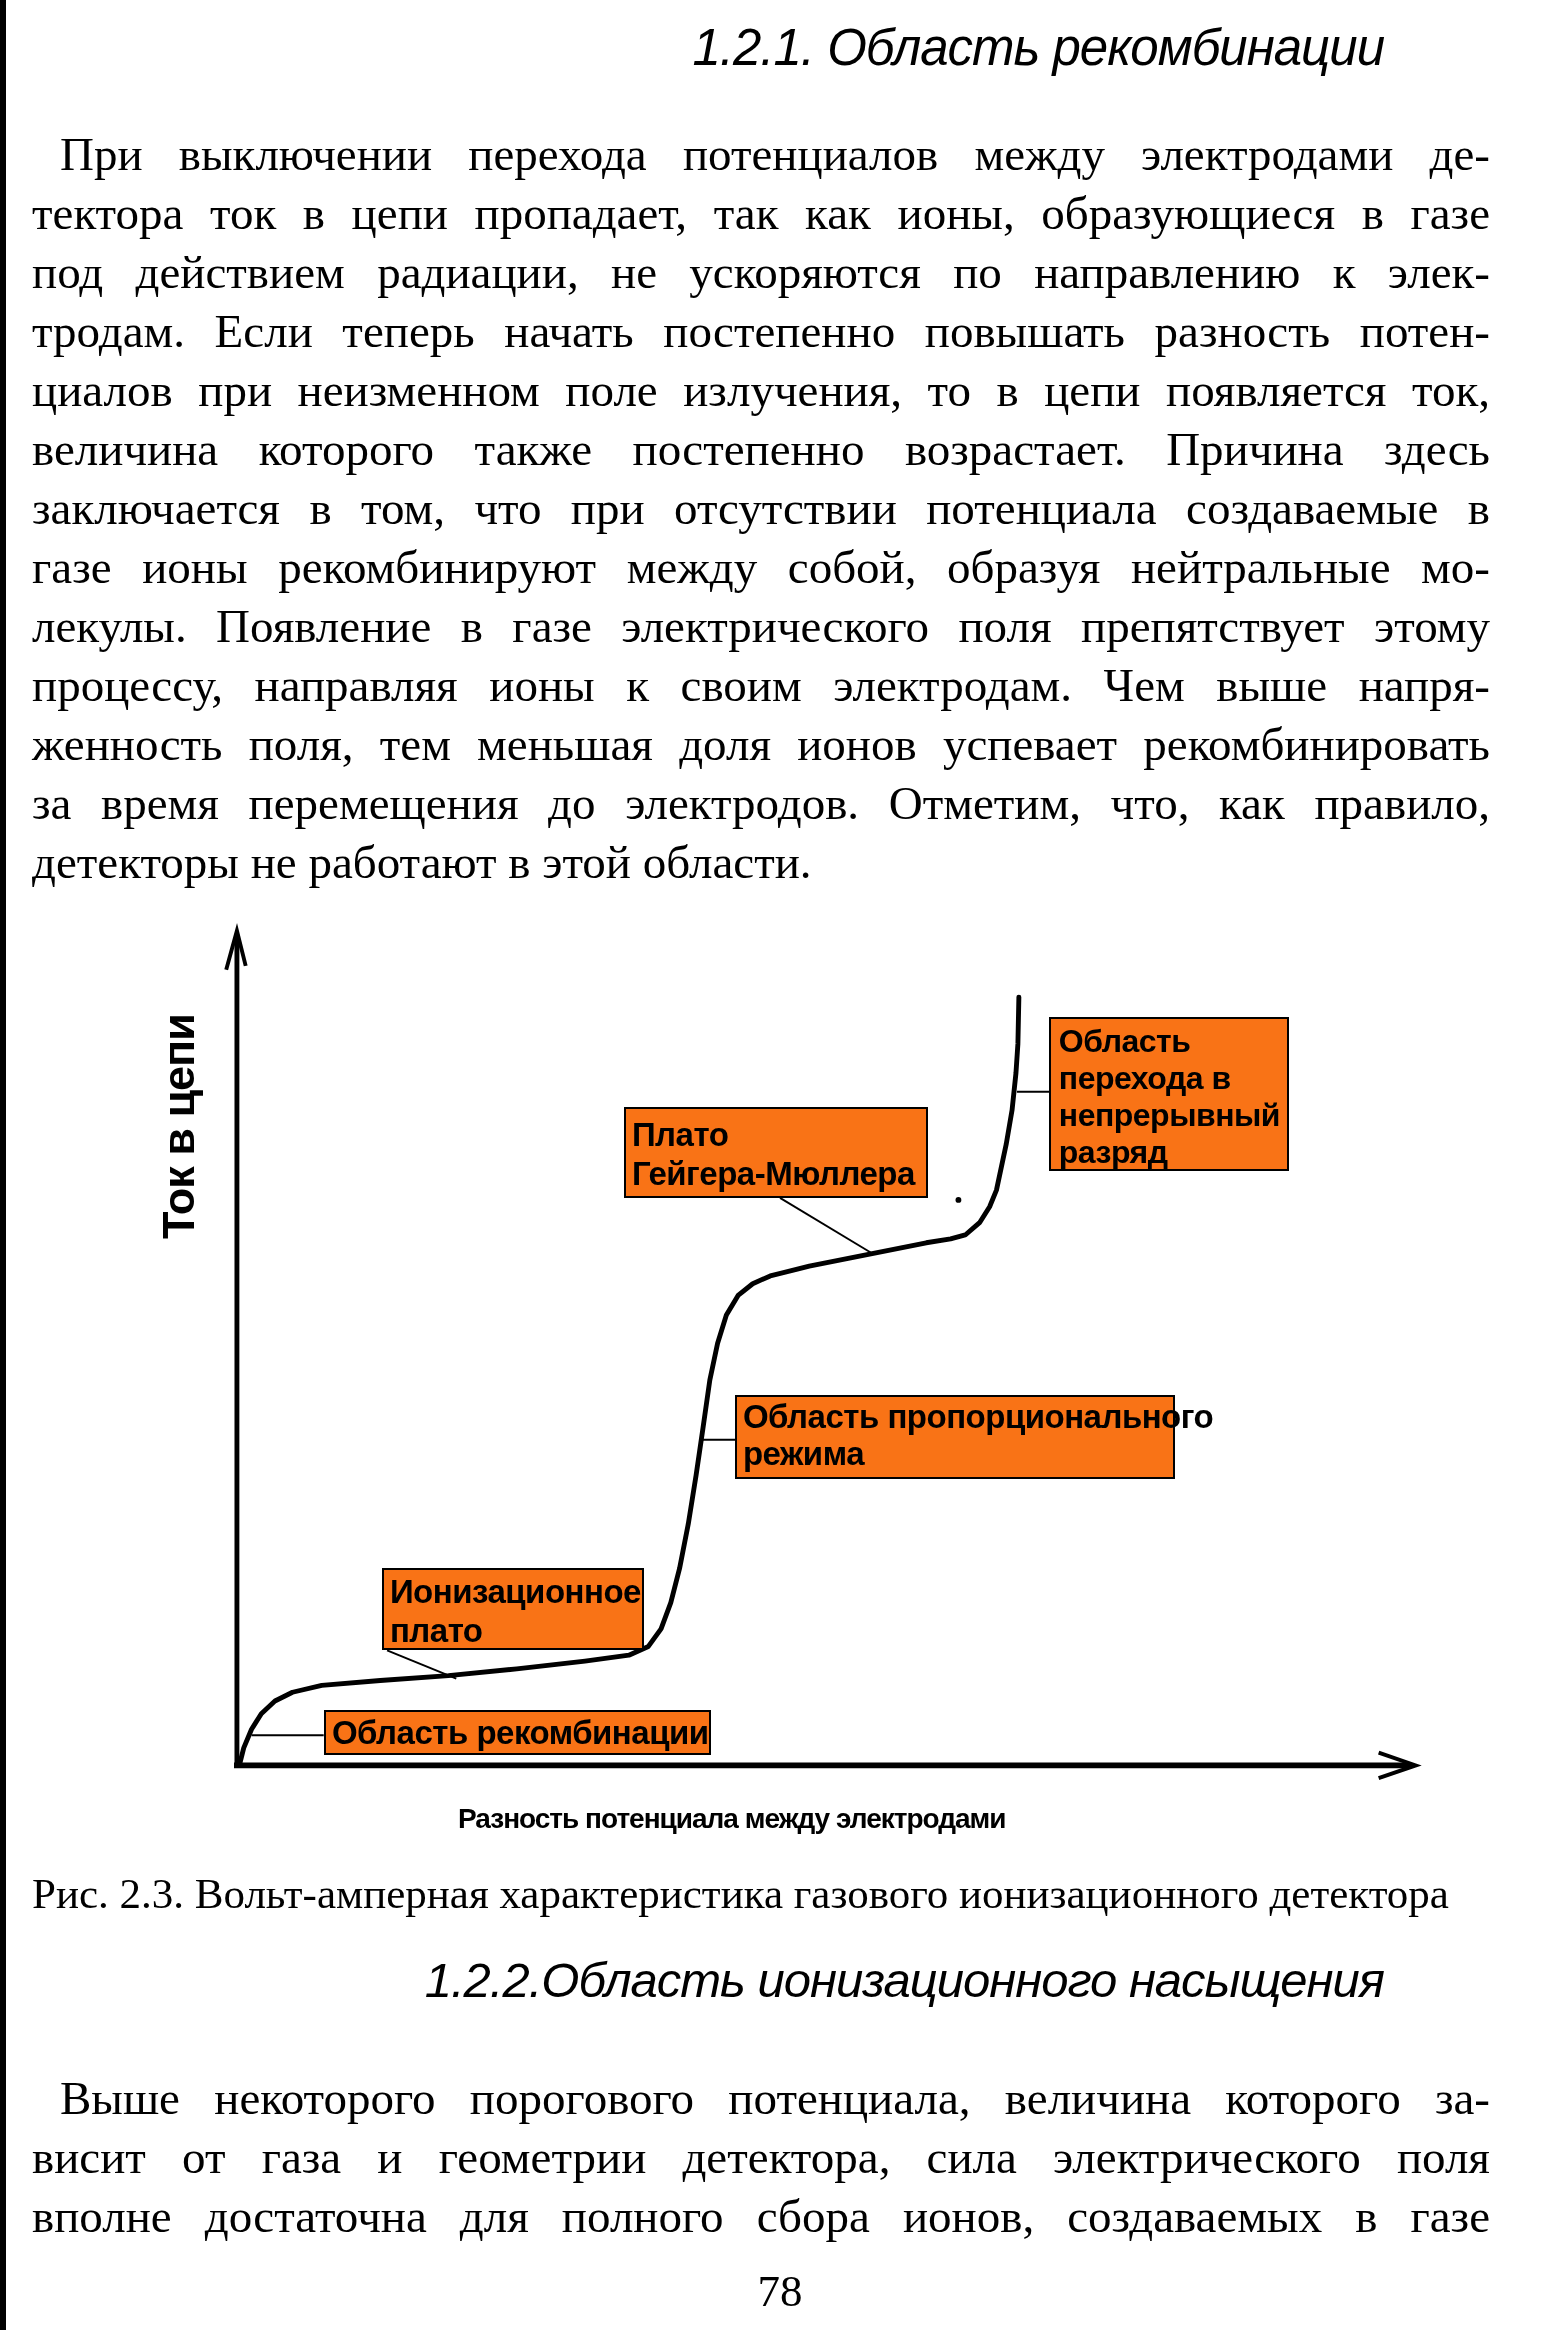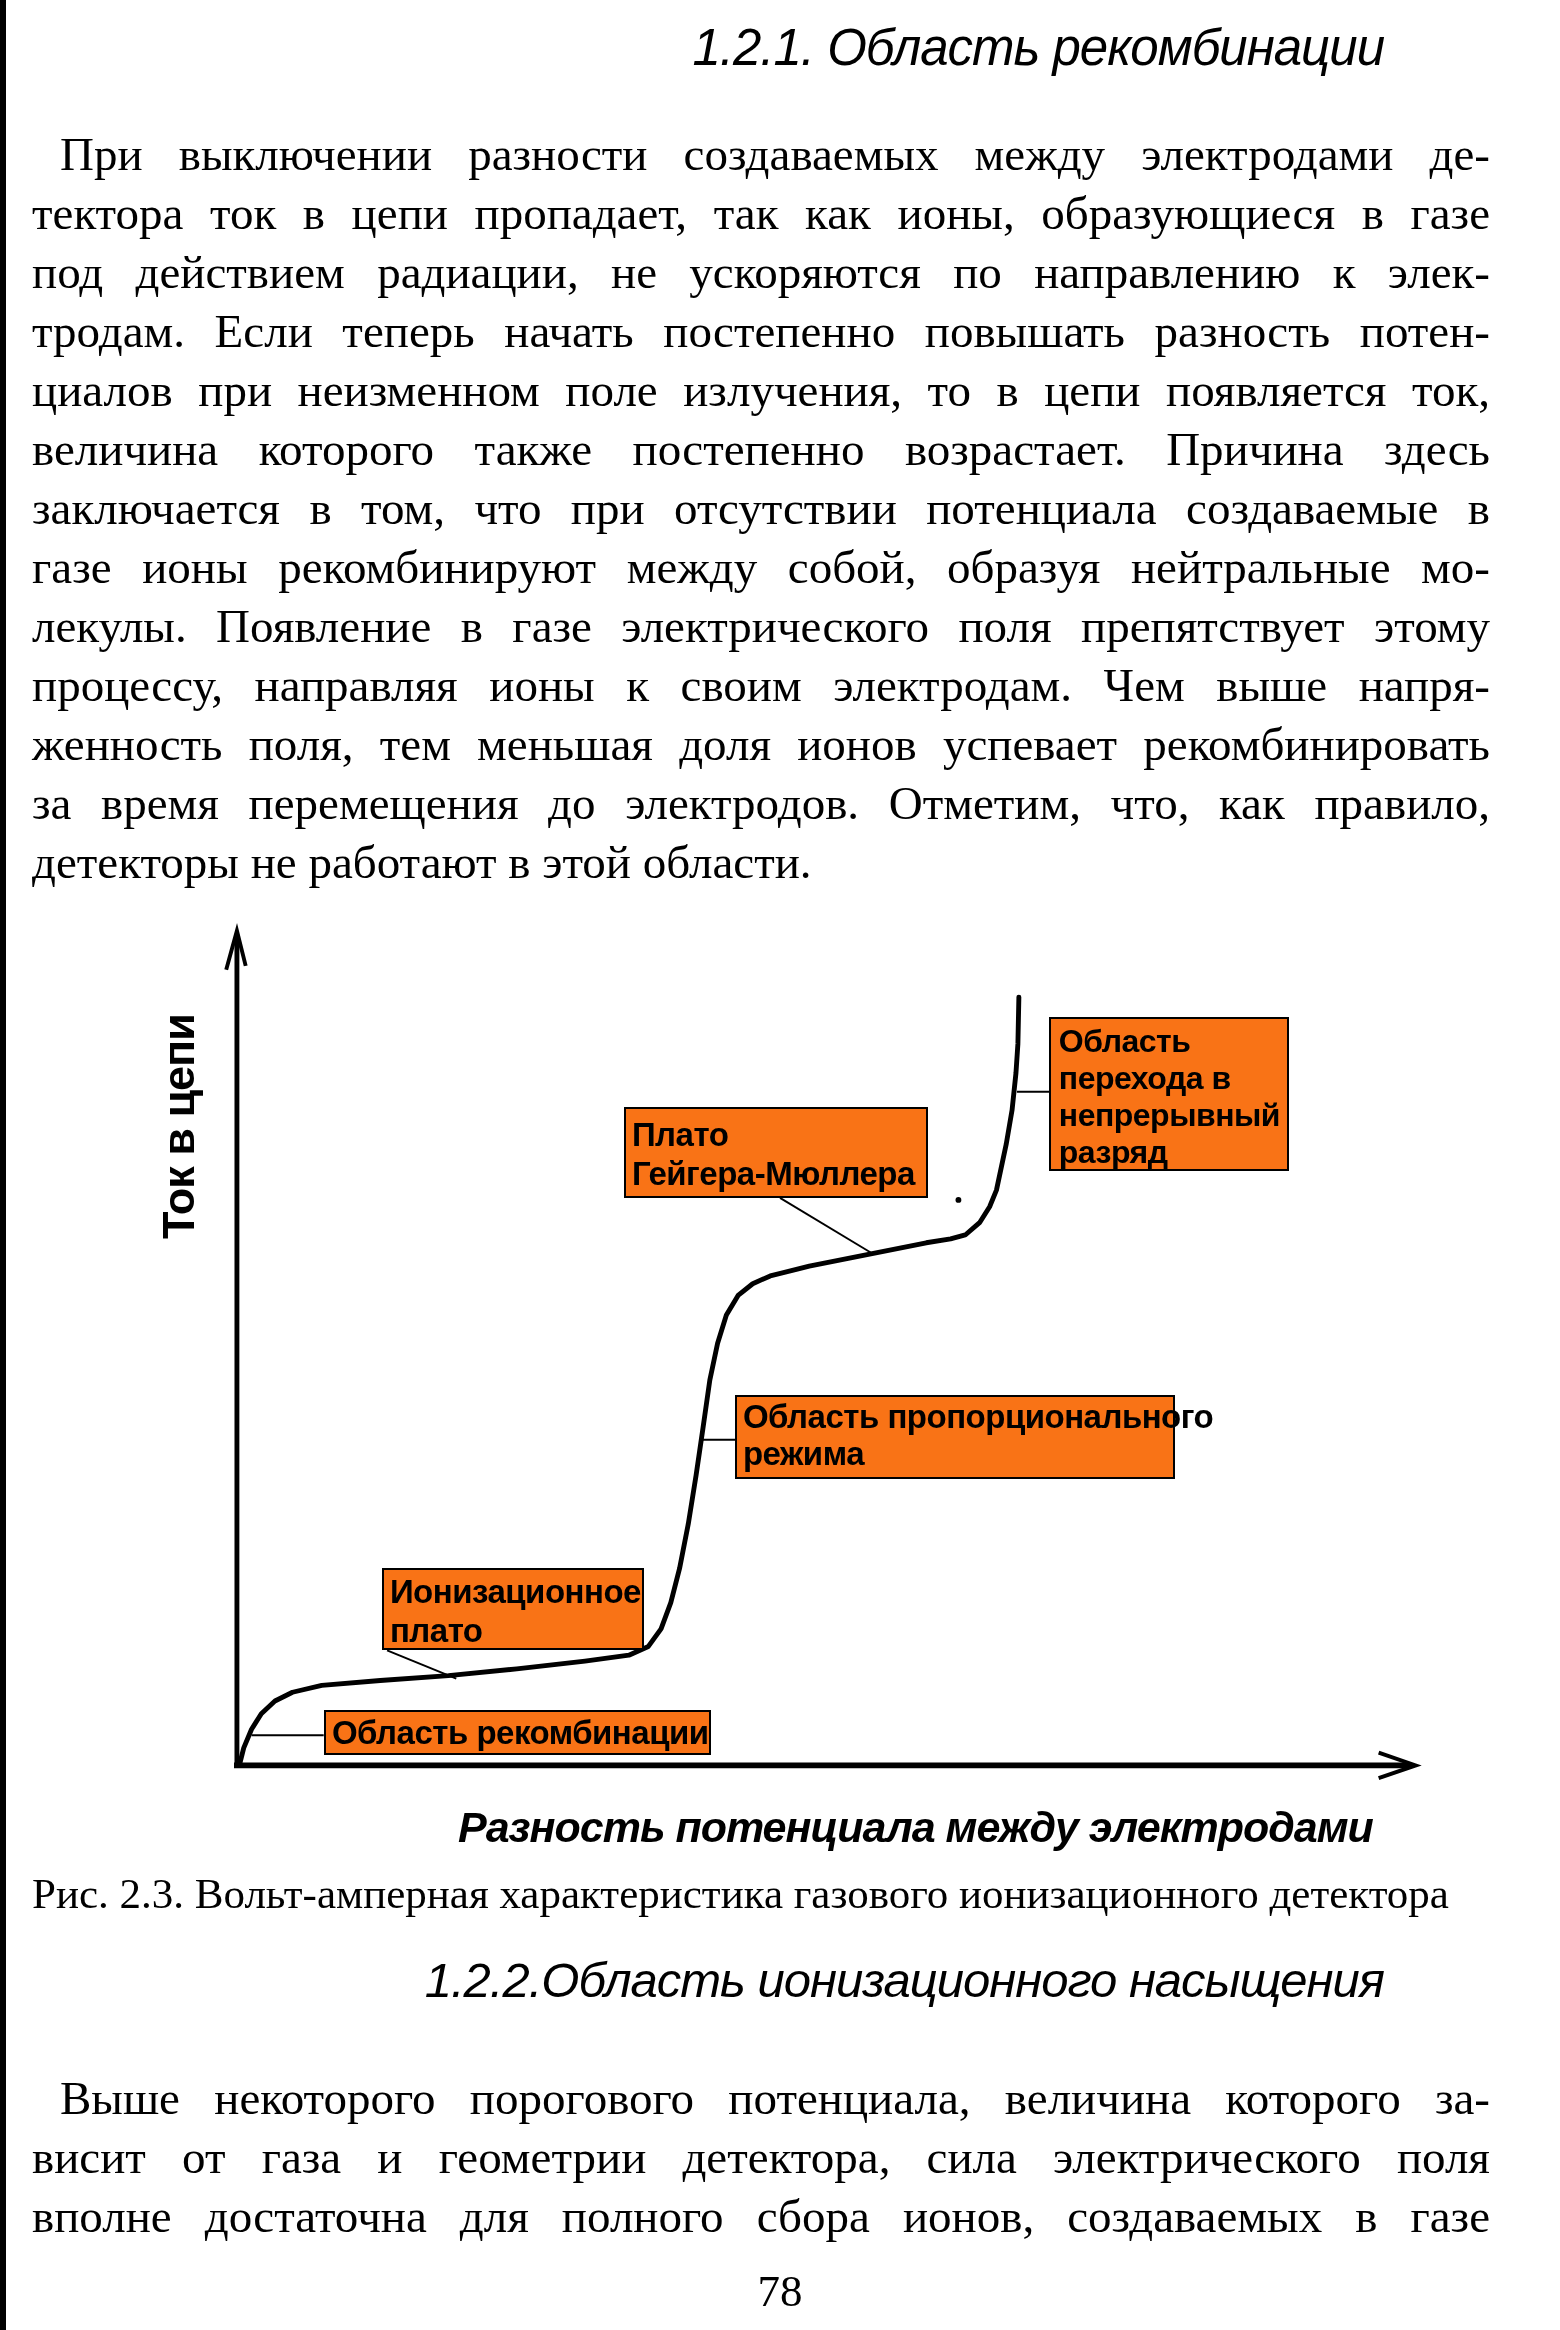--- a/index.html
+++ b/index.html
@@ -27,21 +27,21 @@
   #figure{position:absolute;left:0;top:917px;width:1560px;height:868px;}
   #figure svg{position:absolute;left:0;top:0;}
   .axis-label{
     position:absolute;font-family:"Liberation Sans", sans-serif;font-weight:bold;
     white-space:nowrap;color:#000;
   }
   #y-axis-label{
     left:21.5px;top:185px;width:312px;height:49px;font-size:45px;letter-spacing:-1px;
     text-align:center;transform:rotate(-90deg);line-height:49px;
   }
-  #x-axis-label{left:458px;top:886px;font-size:43px;letter-spacing:-1px;font-style:italic;}
+  #x-axis-label{left:458px;top:886px;font-size:28px;letter-spacing:-1px;}
   .region-box{
     position:absolute;background:#f97316;border:2.9px solid #000;box-sizing:border-box;
     font-family:"Liberation Sans", sans-serif;font-weight:bold;font-size:33px;
     letter-spacing:-0.5px;padding:2px 5.9px;white-space:nowrap;color:#000;
   }
   .region-box div{line-height:39px;}
   #box-recombination{left:324px;top:793px;width:387px;height:45px;}
   #box-recombination div{line-height:37px;}
   #box-ionization{left:350px;top:651px;width:262px;height:82px;margin-left:32px;}
   #box-proportional{left:735px;top:478px;width:440px;height:84px;padding-top:1px;}
@@ -57,21 +57,21 @@
   }
 </style>
 </head>
 <body>
 
 <div class="scan-edge"></div>
 
 <div id="heading1" class="heading">1.2.1. Область рекомбинации</div>
 
 <div id="para1" class="para">
-  <div class="line first">При выключении разности создаваемых между электродами де-</div>
+  <div class="line first">При выключении перехода потенциалов между электродами де-</div>
   <div class="line">тектора ток в цепи пропадает, так как ионы, образующиеся в газе</div>
   <div class="line">под действием радиации, не ускоряются по направлению к элек-</div>
   <div class="line">тродам. Если теперь начать постепенно повышать разность потен-</div>
   <div class="line">циалов при неизменном поле излучения, то в цепи появляется ток,</div>
   <div class="line">величина которого также постепенно возрастает. Причина здесь</div>
   <div class="line">заключается в том, что при отсутствии потенциала создаваемые в</div>
   <div class="line">газе ионы рекомбинируют между собой, образуя нейтральные мо-</div>
   <div class="line">лекулы. Появление в газе электрического поля препятствует этому</div>
   <div class="line">процессу, направляя ионы к своим электродам. Чем выше напря-</div>
   <div class="line">женность поля, тем меньшая доля ионов успевает рекомбинировать</div>

